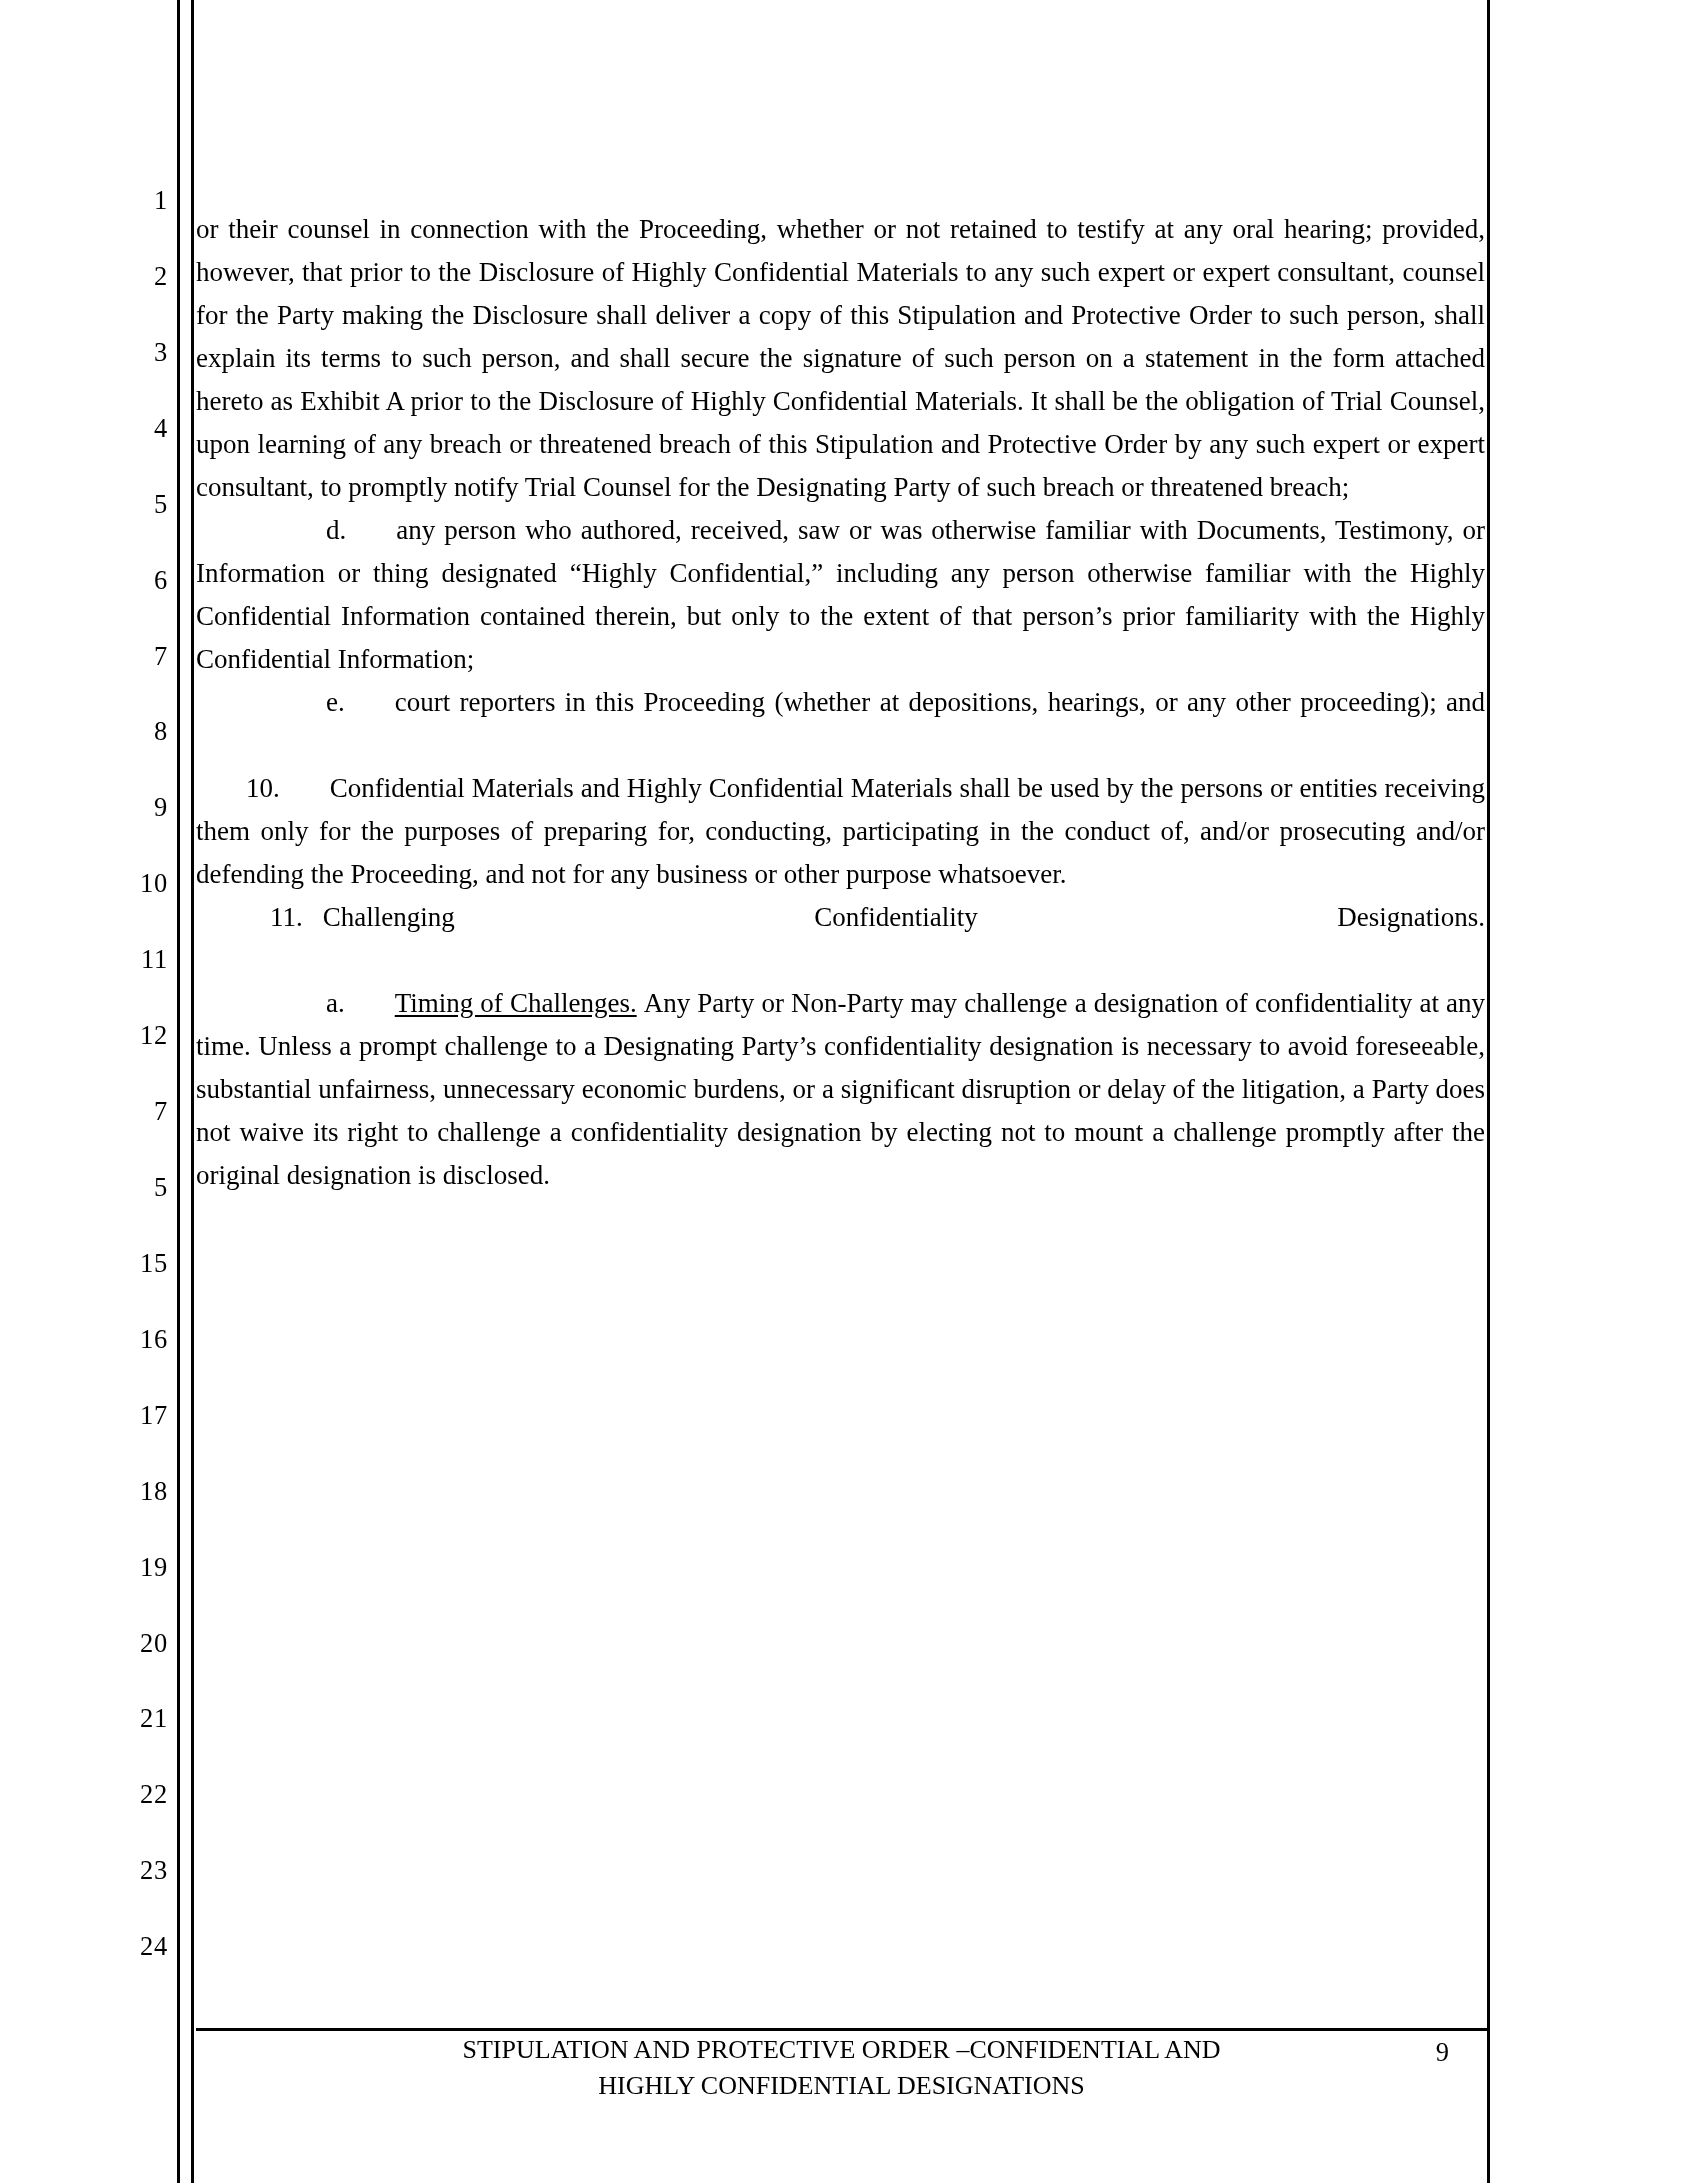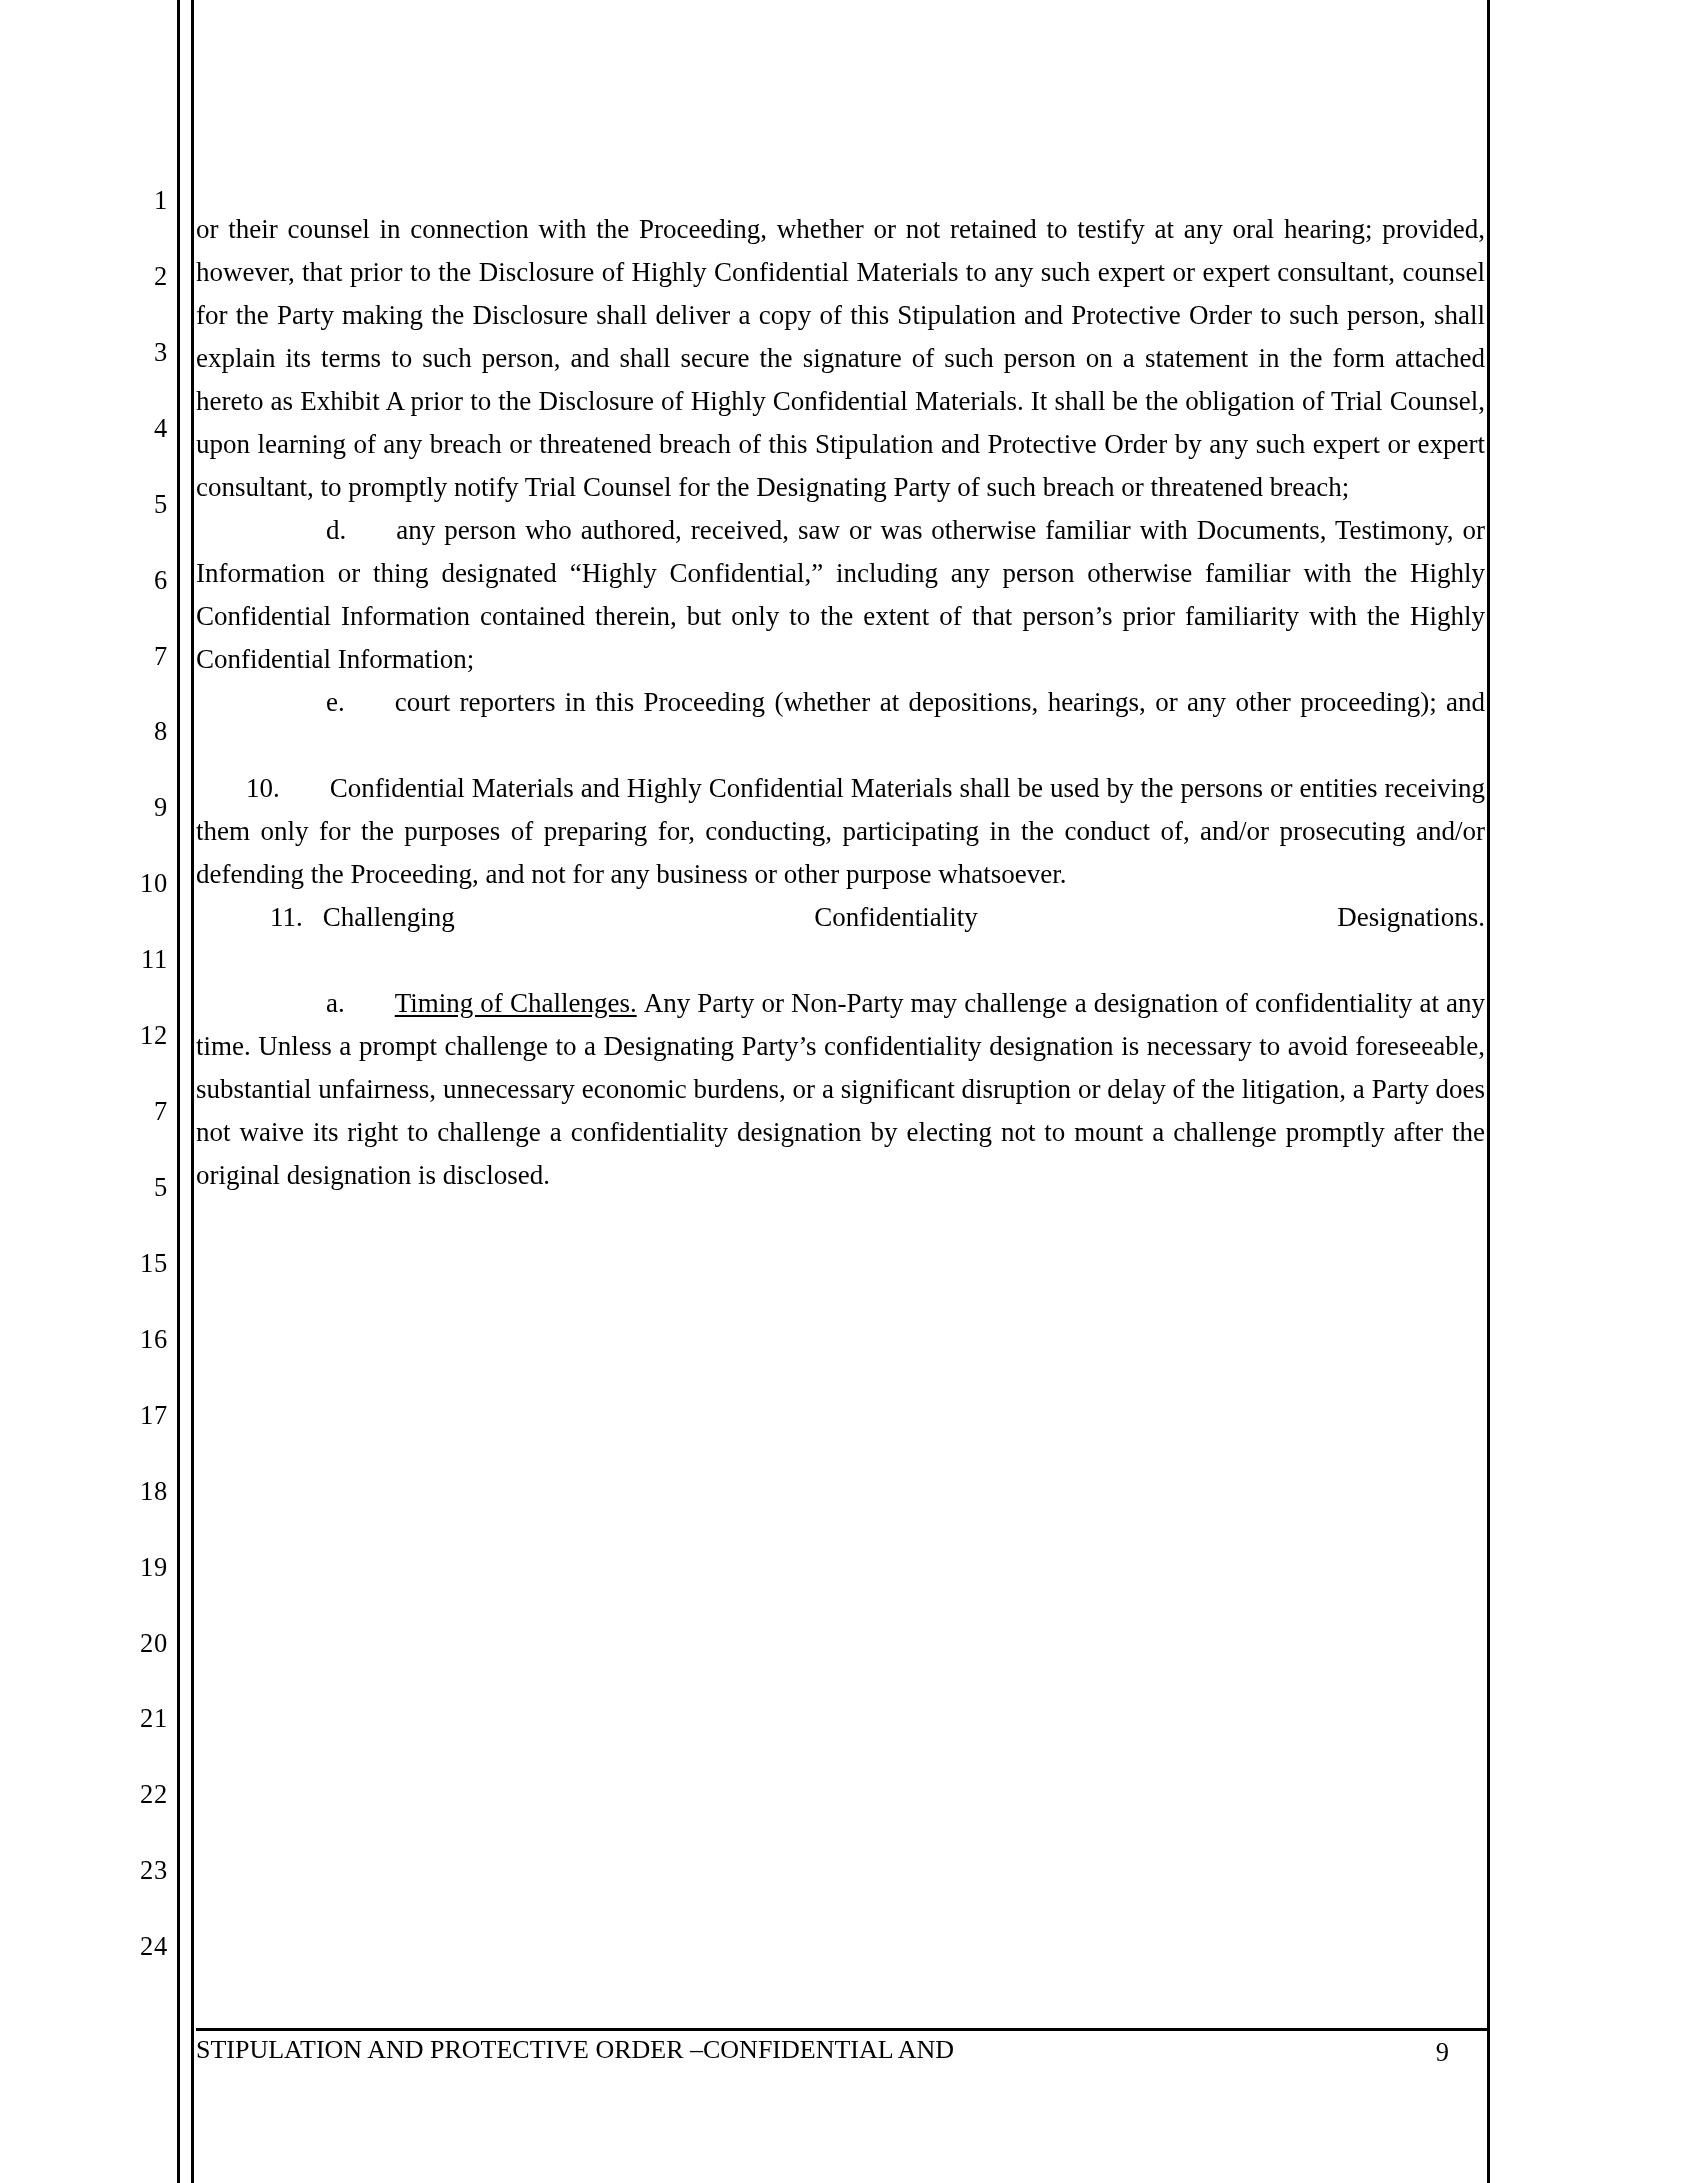--- a/index.html
+++ b/index.html
@@ -113,20 +113,21 @@
     height: 3.3px;
     background: #000000;
   }
   .footer {
     position: absolute;
     left: 196px;
     top: 2032px;
     width: 1291px;
     font-size: 26px;
     line-height: 36px;
+    text-align: center;
   }
   .footer-line { display: block; }
   .footer-pageno {
     position: absolute;
     left: 1403px;
     top: 2036px;
     font-size: 26.5px;
     line-height: 33px;
     text-align: right;
     width: 46px;
@@ -182,18 +183,19 @@
     <p class="para last-line-left"><span style="display:inline-block;width:74px"></span><span>11.</span><span class="lbl-gap-narrow"></span><span>Challenging Confidentiality Designations.</span></p>
 
     <p class="para"><span class="indent-sub"></span><span>a.</span><span class="lbl-gap"></span><span class="u">Timing of Challenges.</span><span>&nbsp;</span><span>Any Party or Non-Party may challenge a designation of confidentiality at any time. Unless a prompt challenge to a Designating Party’s confidentiality designation is necessary to avoid foreseeable, substantial unfairness, unnecessary economic burdens, or a significant disruption or delay of the litigation, a Party does not waive its right to challenge a confidentiality designation by electing not to mount a challenge promptly after the original designation is disclosed.</span></p>
 
   </div>
 
   <div class="footer-rule"></div>
 
   <div class="footer">
     <span class="footer-line">STIPULATION AND PROTECTIVE ORDER –CONFIDENTIAL AND</span>
+    <span class="footer-line">HIGHLY CONFIDENTIAL DESIGNATIONS</span>
   </div>
 
   <div class="footer-pageno">9</div>
 
 </div>
 
 
 </body></html>

